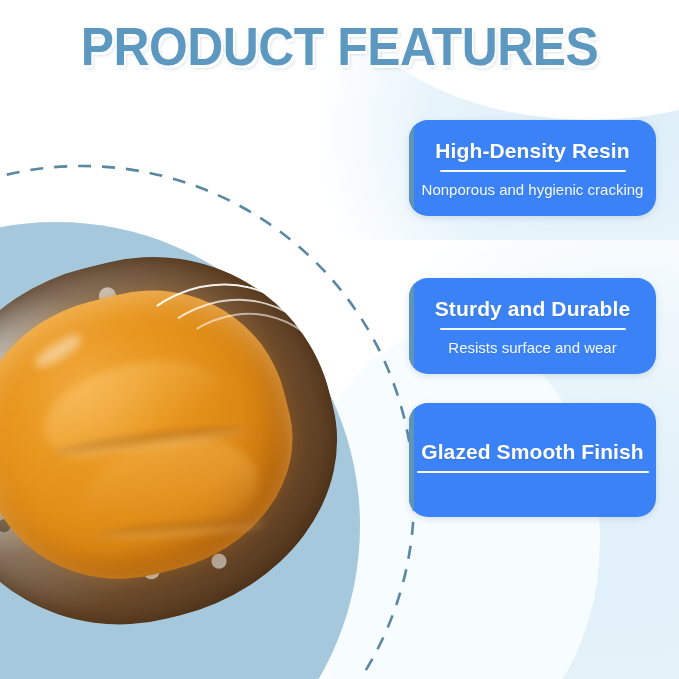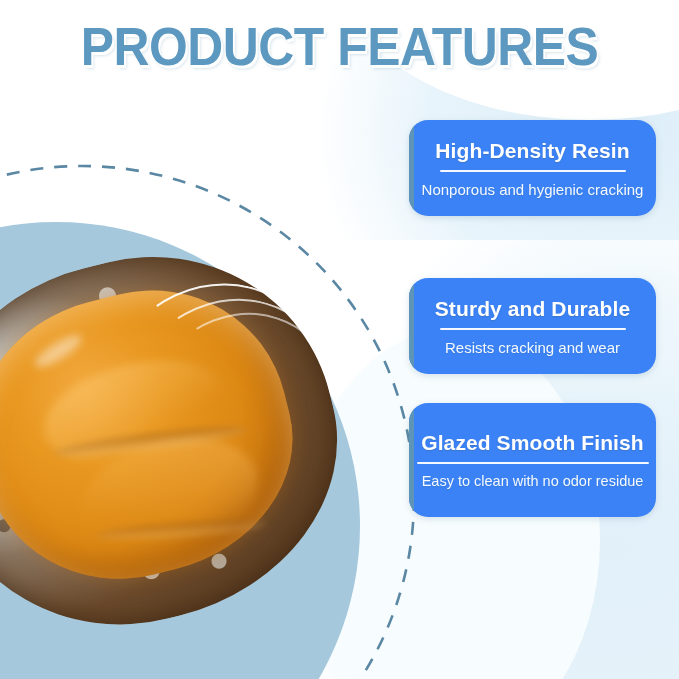--- a/index.html
+++ b/index.html
@@ -221,27 +221,26 @@
         <div class="card-rule"></div>
         <div class="card-sub">Nonporous and hygienic cracking</div>
       </div>
     </div>
 
     <div class="card card2">
       <div class="card-accent"></div>
       <div class="card-inner">
         <div class="card-title">Sturdy and Durable</div>
         <div class="card-rule"></div>
-        <div class="card-sub">Resists cracking and wear</div>
+        <div class="card-sub">Resists surface and wear</div>
       </div>
     </div>
 
     <div class="card card3">
       <div class="card-accent"></div>
       <div class="card-inner">
         <div class="card-title">Glazed Smooth Finish</div>
         <div class="card-rule"></div>
-        <div class="card-sub">Easy to clean with no odor residue</div>
       </div>
     </div>
 
   </div>
 </div>
 
 </body></html>

